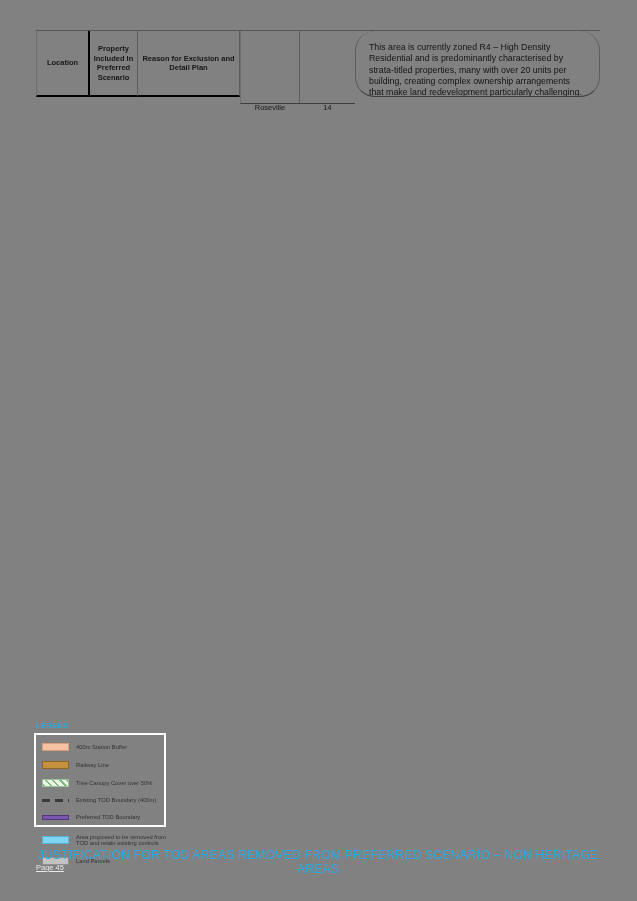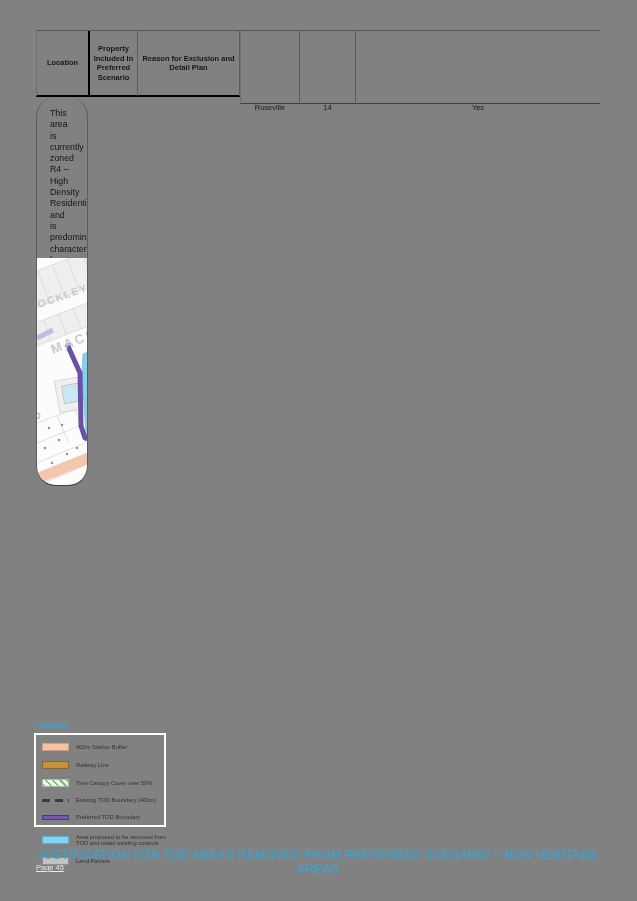--- a/index.html
+++ b/index.html
@@ -78,21 +78,20 @@
 <body>
 
 <div class="tbl">
 
   <div class="cell hc ol">Location</div>
   <div class="cell hc bL-thick">Property Included In Preferred Scenario</div>
   <div class="cell hc bL-thin bR-thin">Reason for Exclusion and Detail Plan</div>
 
   <div class="cell bc ol">Roseville</div>
   <div class="cell bc bL-thin">14</div>
-  <div class="cell bc bL-thin">Yes</div>
 
   <div class="cell bc reason-cell bL-thin bR-thin">
     <p class="reason-text">This area is currently zoned R4 – High Density Residential and is predominantly characterised by strata-titled properties, many with over 20 units per building, creating complex ownership arrangements that make land redevelopment particularly challenging. The area also features significant tree canopy coverage (over 50%). Including these properties for high-density development would likely result in increased traffic congestion on local roads and substantial loss of the existing tree canopy. Given these constraints, this block of land was excluded from the Preferred Scenario and is proposed to retain its existing height and FSR controls.</p>
 
     <div class="map-wrap">
       <svg width="242" height="227" viewBox="0 0 242 227">
 
         <rect x="0" y="0" width="242" height="227" fill="#FCFCFC"></rect>
 
         <g transform="rotate(-21)">

